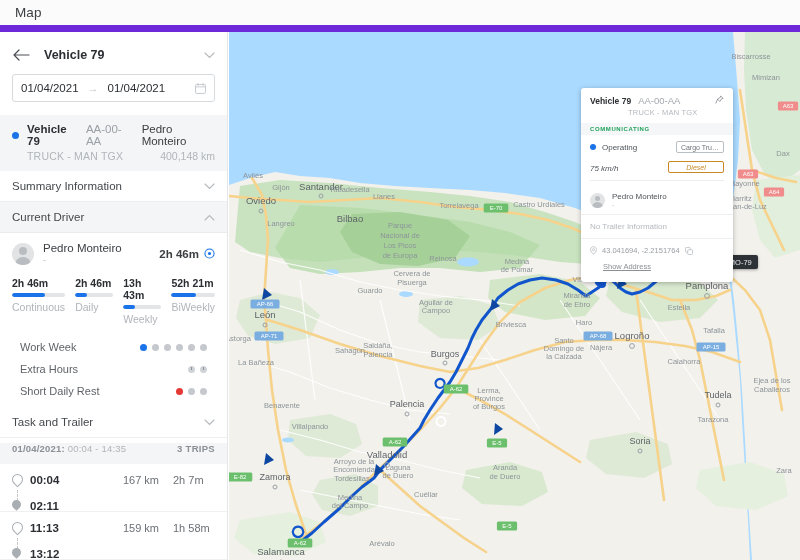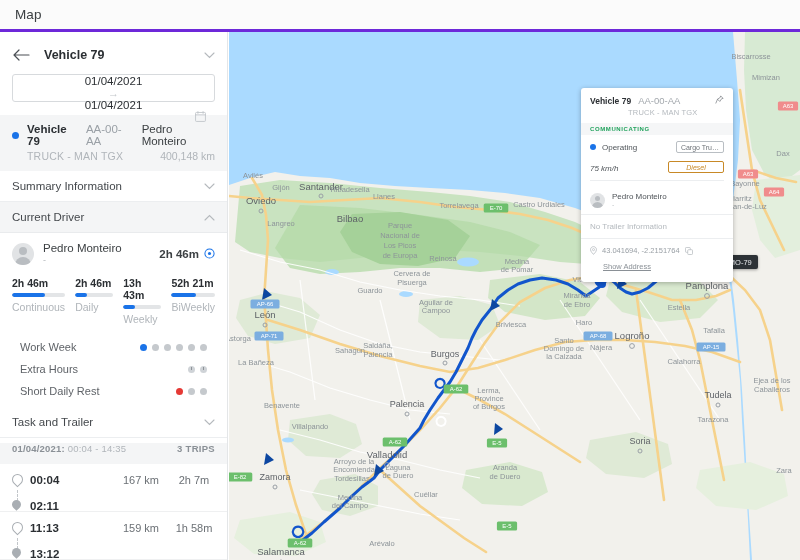--- a/index.html
+++ b/index.html
@@ -7,21 +7,21 @@
     width: 800px; height: 560px;
     font-family: "Liberation Sans", sans-serif;
     overflow: hidden;
     background: #ffffff;
   }
   #app { position: relative; width: 800px; height: 560px; }
 
   
   .topbar {
     position: absolute; left: 0; top: 0; width: 800px; height: 32px;
-    background: #fbfbfb; border-bottom: 3px solid #6d28d9;
+    background: #fbfbfb; border-bottom: 7px solid #6d28d9;
     display: flex; align-items: center;
   }
   .topbar .title {
     font-size: 13.5px; color: #3c4043; padding-left: 15px; letter-spacing: .1px;
   }
 
   
   .sidebar {
     position: absolute; left: 0; top: 32px; width: 228px; height: 528px;
     background: #ffffff; border-right: 1px solid #e4e6e8;
@@ -35,21 +35,21 @@
     display: flex; align-items: center; justify-content: center; cursor: pointer;
   }
   .panel-head .ph-title {
     font-size: 12.5px; font-weight: bold; color: #2b2f33; margin-left: 14px;
   }
   .panel-head .chev {
     margin-left: auto; color: #b5b9bd; font-size: 11px;
   }
   .daterange {
     margin: 2px 12px 0 12px; height: 28px; border: 1px solid #d7dadd; border-radius: 3px;
-    display: flex; align-items: center; padding: 0 8px; background: #fff; flex-direction: column;
+    display: flex; align-items: center; padding: 0 8px; background: #fff;
   }
   .daterange .d { font-size: 11.5px; color: #2b2f33; }
   .daterange .arrow { color: #c2c6ca; font-size: 11px; margin: 0 9px; }
   .daterange .cal { margin-left: auto; color: #c2c6ca; font-size: 11px; display:flex; }
 
   .vehicle-row {
     margin-top: 13px; background: #f4f5f6; padding: 8px 12px 9px 12px;
   }
   .vehicle-row .line1 { display: flex; align-items: center; }
   .dot-blue {
@@ -131,21 +131,21 @@
   .pin.hollow::before {
     content: ""; position: absolute; left: 0; top: 0; width: 9px; height: 9px;
     border: 1.4px solid #a9aeb3; border-radius: 50% 50% 50% 0; transform: rotate(-45deg);
   }
   .pin.solid::before {
     content: ""; position: absolute; left: 0; top: 0; width: 9px; height: 9px;
     background: #a9aeb3; border-radius: 50% 50% 50% 0; transform: rotate(-45deg);
   }
   .t-time { font-size: 11.5px; font-weight: bold; color: #2b2f33; }
   .t-km { margin-left: auto; font-size: 11px; color: #6b7075; }
-  .t-dur { font-size: 11px; color: #6b7075; margin-left: 14px; min-width: 42px; text-align: center; }
+  .t-dur { font-size: 11px; color: #6b7075; margin-left: 14px; min-width: 42px; text-align: left; }
   .t-dashes {
     position: absolute; left: 16.5px; top: 26px; width: 0; height: 11px;
     border-left: 1px dashed #c2c6ca;
   }
 
   
   .map {
     position: absolute; left: 229px; top: 32px; width: 571px; height: 528px;
     overflow: hidden; background: #e8eaed;
   }

